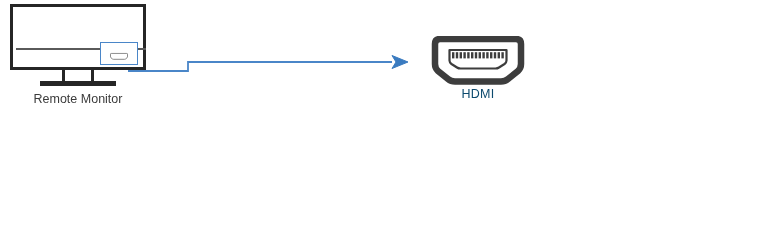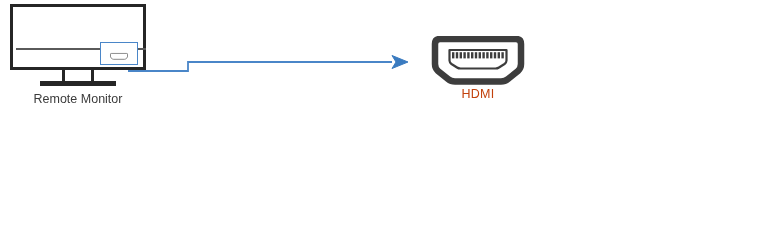--- a/index.html
+++ b/index.html
@@ -130,21 +130,21 @@
     top: 0;
   }
 
   .hdmi-label {
     position: absolute;
     left: 0;
     top: 51px;
     width: 100px;
     text-align: center;
     font-size: 12.5px;
-    color: #c2410c;
+    color: #0c4a6e;
     letter-spacing: 0.3px;
     white-space: nowrap;
   }
 </style>
 </head>
 <body>
 
 <div id="canvas">
 
   <div class="monitor-group">

